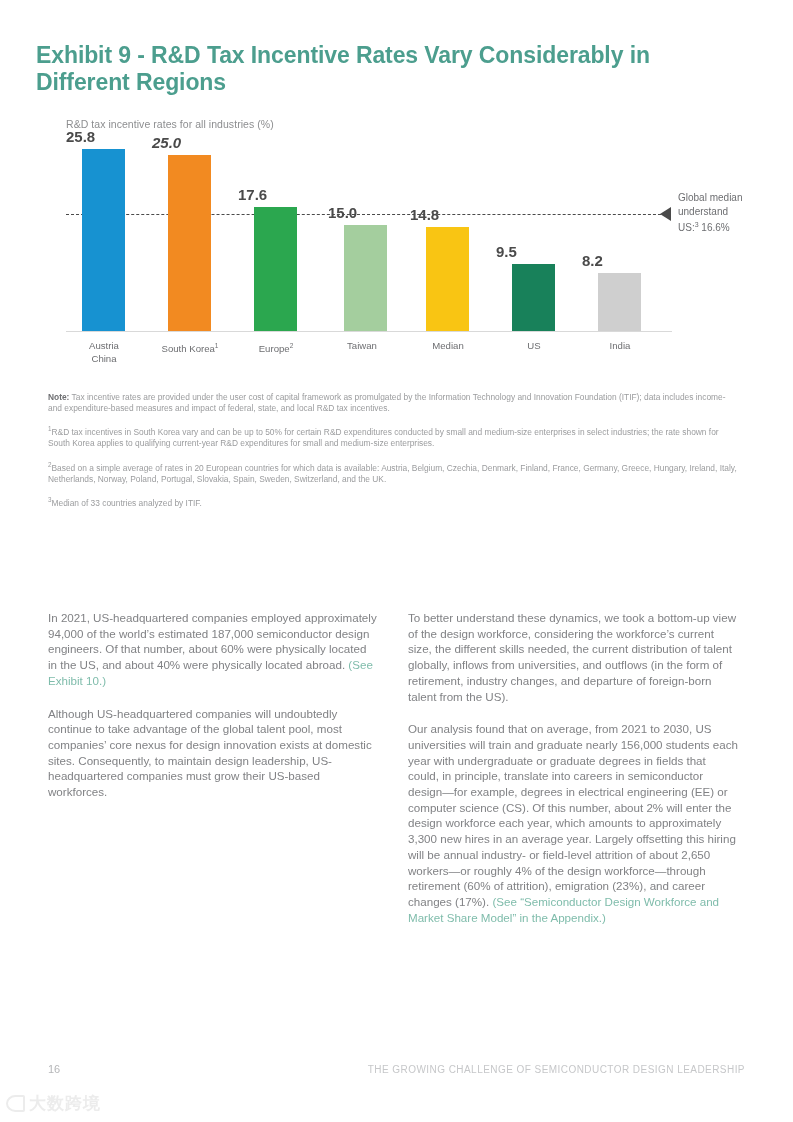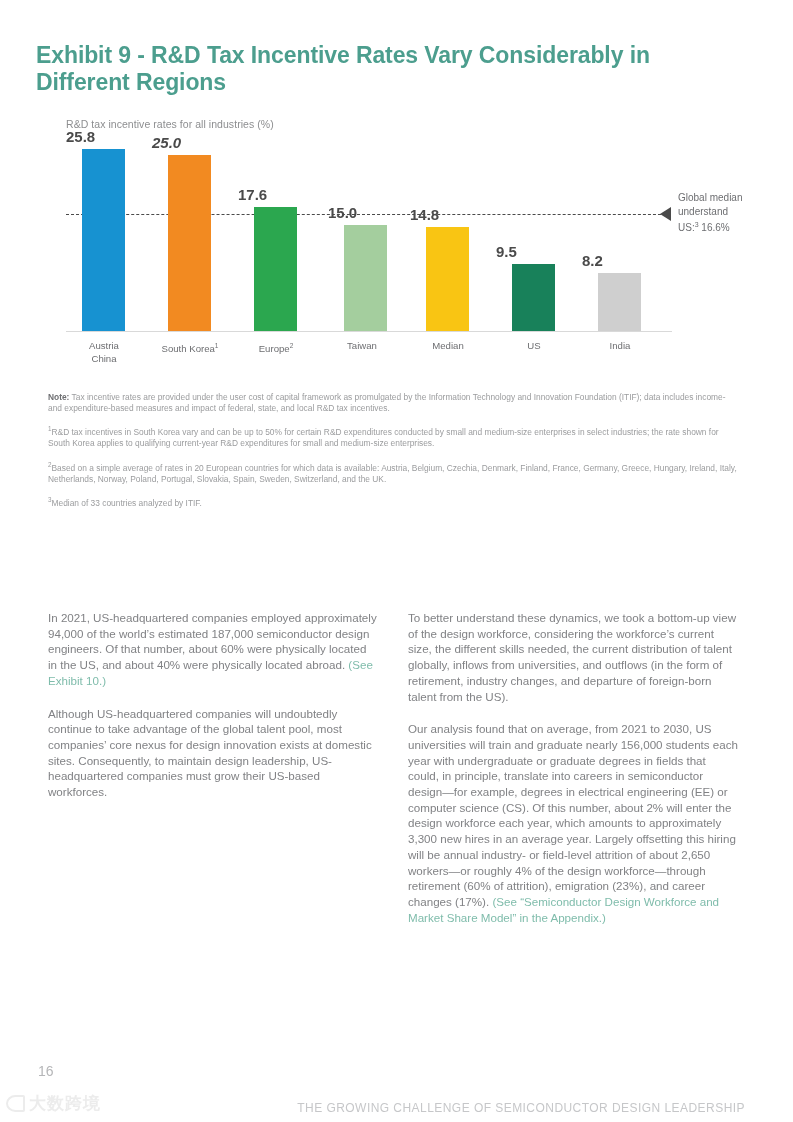--- a/index.html
+++ b/index.html
@@ -150,33 +150,32 @@
     line-height: 17.5px;
     font-weight: 600;
     color: #3f3f41;
     margin: 0 0 19px 0;
   }
   .xref { color: #7fbcab; }
 
   
   .page-number {
     position: absolute;
-    left: 38px;
+    left: 48px;
     top: 1063px;
-    font-size: 14px;
+    font-size: 11px;
     color: #b5b6b8;
   }
   .footer-title {
     position: absolute;
     right: 48px;
     top: 1064px;
-    font-size: 12px;
+    font-size: 10px;
     letter-spacing: 0.45px;
     color: #c6c7c9;
-    margin-top: 37px;
   }
   .watermark {
     position: absolute;
     left: 6px;
     top: 1092px;
     font-size: 17px;
     font-weight: 700;
     color: #ececec;
     letter-spacing: 1px;
     display: flex;

